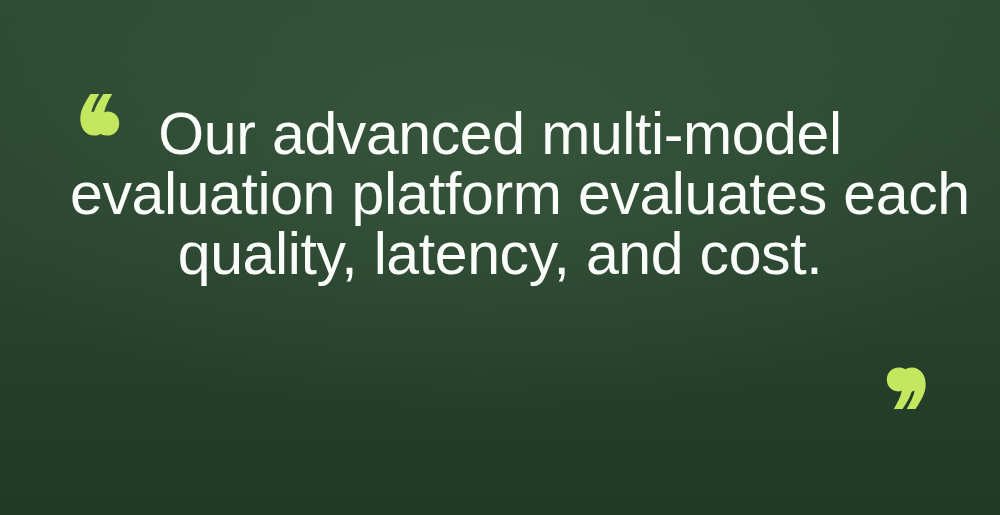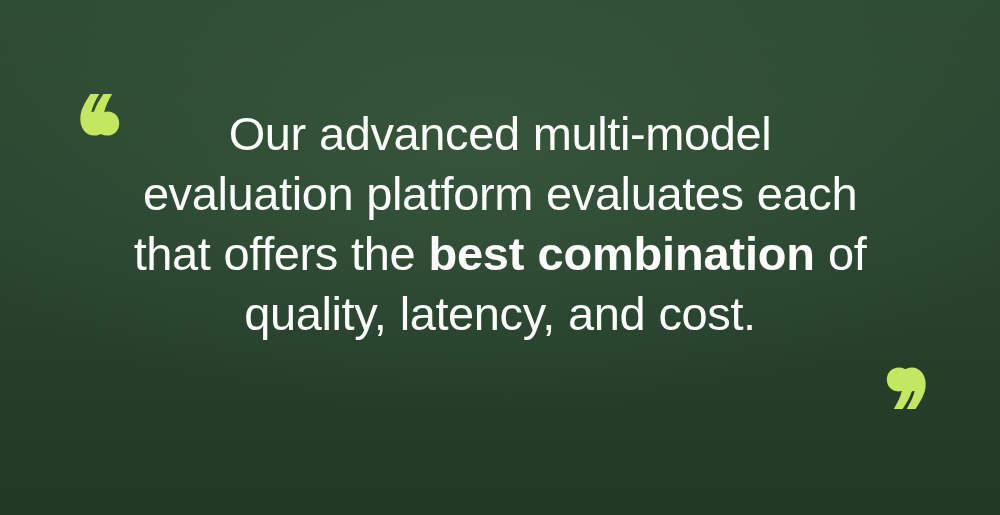--- a/index.html
+++ b/index.html
@@ -49,21 +49,21 @@
   
   #quote-text {
     position: absolute;
     left: 0;
     right: 0;
     top: 104px;
     margin: 0 auto;
     width: 860px;
     text-align: center;
     color: #fafcfa;
-    font-size: 47px;
+    font-size: 59px;
     line-height: 60px;
     font-weight: 400;
     letter-spacing: -0.4px;
     word-spacing: 0.5px;
   }
   #quote-text .ln {
     display: block;
     white-space: nowrap;
   }
   #quote-text .em {
@@ -86,17 +86,16 @@
   <span class="qmark" id="quote-close">
     <svg width="56" height="46" viewBox="0 0 56 46" aria-hidden="true">
       <path fill="#c3e860" d="M20.5 2 C14 12, 11 18, 10.4 24.2 C9.3 35.5, 15.6 43.6, 24.2 43.6 C31.2 43.6, 36.3 38.4, 36.3 31.4 C36.3 24.6, 31.4 19.6, 24.9 19.6 C23.6 19.6, 22.4 19.8, 21.3 20.2 C22.4 14.6, 25.3 8.6, 29.3 2 Z" transform="rotate(180 28 23) translate(0,0)"></path>
       <path fill="#c3e860" d="M45.4 2 C38.9 12, 35.9 18, 35.3 24.2 C34.2 35.5, 40.5 43.6, 49.1 43.6 C56.1 43.6, 61.2 38.4, 61.2 31.4 C61.2 24.6, 56.3 19.6, 49.8 19.6 C48.5 19.6, 47.3 19.8, 46.2 20.2 C47.3 14.6, 50.2 8.6, 54.2 2 Z" transform="rotate(180 28 23) translate(-12,0)"></path>
     </svg>
   </span>
 
   <blockquote id="quote-text">
     <span class="ln">Our advanced multi-model</span>
     <span class="ln">evaluation platform evaluates each</span>
-    <span class="ln"><span>that offers the </span><span class="em">best combination</span><span> of</span></span>
     <span class="ln">quality, latency, and cost.</span>
   </blockquote>
 
 </div>
 
 </body></html>

